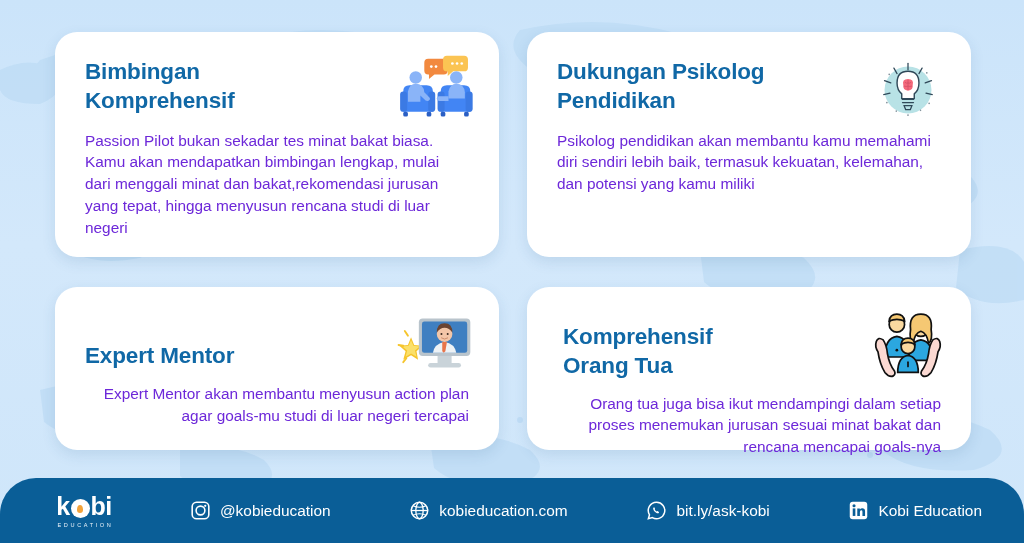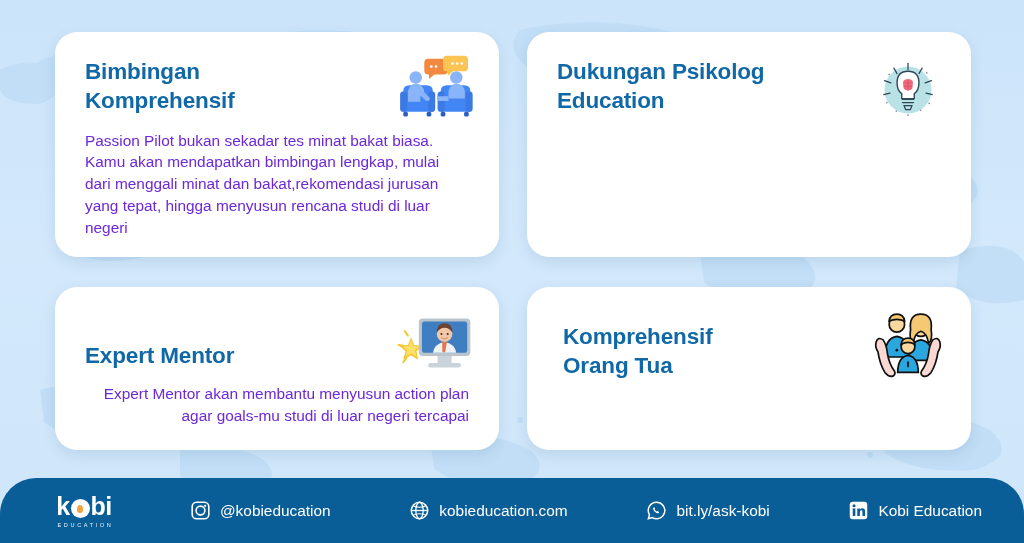--- a/index.html
+++ b/index.html
@@ -270,21 +270,22 @@
             <circle cx="70" cy="24" r="1.1"></circle>
           <circle cx="19" cy="62" r="1.1"></circle>
             <circle cx="73" cy="63" r="1.1"></circle>
           <circle cx="46" cy="78" r="1.1"></circle>
             <circle cx="31" cy="73" r="1"></circle>
           <circle cx="62" cy="72" r="1"></circle>
         </g>
       </svg>
     </div>
     <div class="card-title">Dukungan Psikolog
-Education</div>
+Pendidikan</div>
+    <div class="card-body">Psikolog pendidikan akan membantu kamu memahami diri sendiri lebih baik, termasuk kekuatan, kelemahan, dan potensi yang kamu miliki</div>
   </div>
 
   <div class="card compact">
     <div class="card-icon">
       <svg viewBox="0 0 100 80">
 
         <g>
           <path d="M18 30 l4 10 l11 1 l-8 7 l2 11 l-9 -6 l-10 6 l3 -11 l-8 -7 l11 -1 z" fill="#f6c52c"></path>
           <path d="M18 34 l3 7 l8 1 l-6 5 l2 8 l-7 -4 l-7 4 l2 -8 l-6 -5 l8 -1 z" fill="#fbe06a"></path>
           <g stroke="#f6c52c" stroke-width="2.4" stroke-linecap="round">
@@ -331,20 +332,21 @@
         <path d="M31 74 q0 -18 12 -20 q12 2 12 20 z" fill="#2ba7e0" stroke="#111" stroke-width="2"></path>
         <line x1="43" y1="62" x2="43" y2="67" stroke="#111" stroke-width="2" stroke-linecap="round"></line>
 
         <path d="M14 36 q-6 -4 -8 2 q-2 6 2 12 q2 14 8 24 q5 6 10 4 q3 -2 1 -6 q-6 -8 -8 -20 q-1 -10 -5 -16 z" fill="#fbd9d2" stroke="#111" stroke-width="2"></path>
         <path d="M72 36 q6 -4 8 2 q2 6 -2 12 q-2 14 -8 24 q-5 6 -10 4 q-3 -2 -1 -6 q6 -8 8 -20 q1 -10 5 -16 z" fill="#fbd9d2" stroke="#111" stroke-width="2"></path>
         <circle cx="30" cy="48" r="1.6" fill="#111"></circle>
       </svg>
     </div>
     <div class="card-title">Komprehensif
 Orang Tua</div>
+    <div class="card-body">Orang tua juga bisa ikut mendampingi dalam setiap proses menemukan jurusan sesuai minat bakat dan rencana mencapai goals-nya</div>
   </div>
 
 </div>
 
 <div id="footer">
 
   <div id="logo">
     <div class="logo-word">
       <span>k</span>
       <span class="logo-o"></span>

